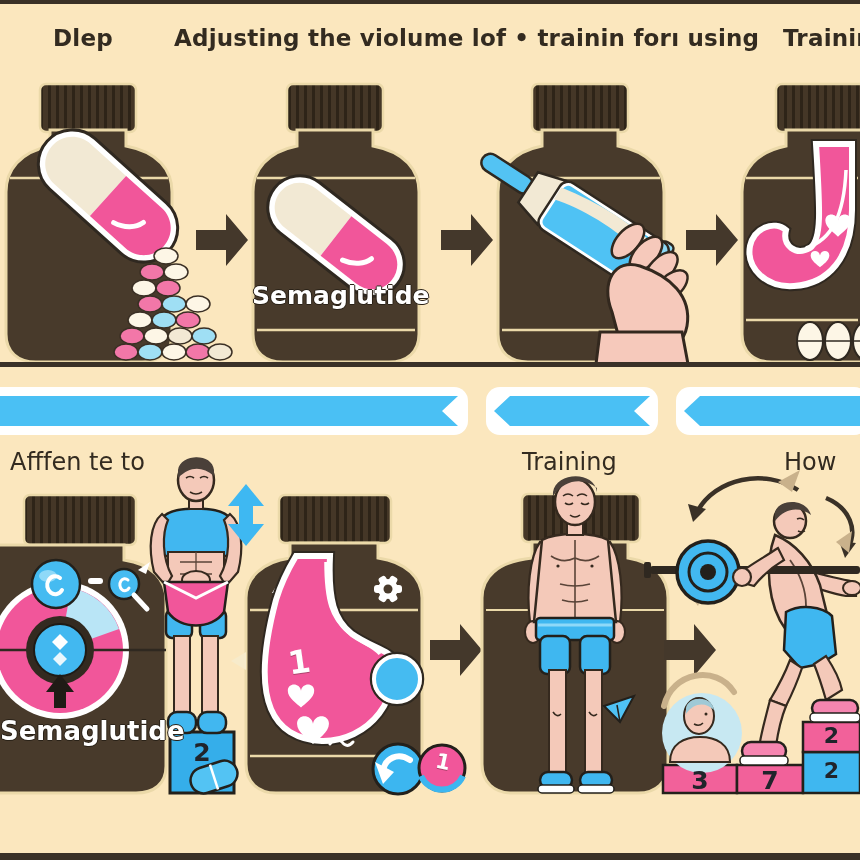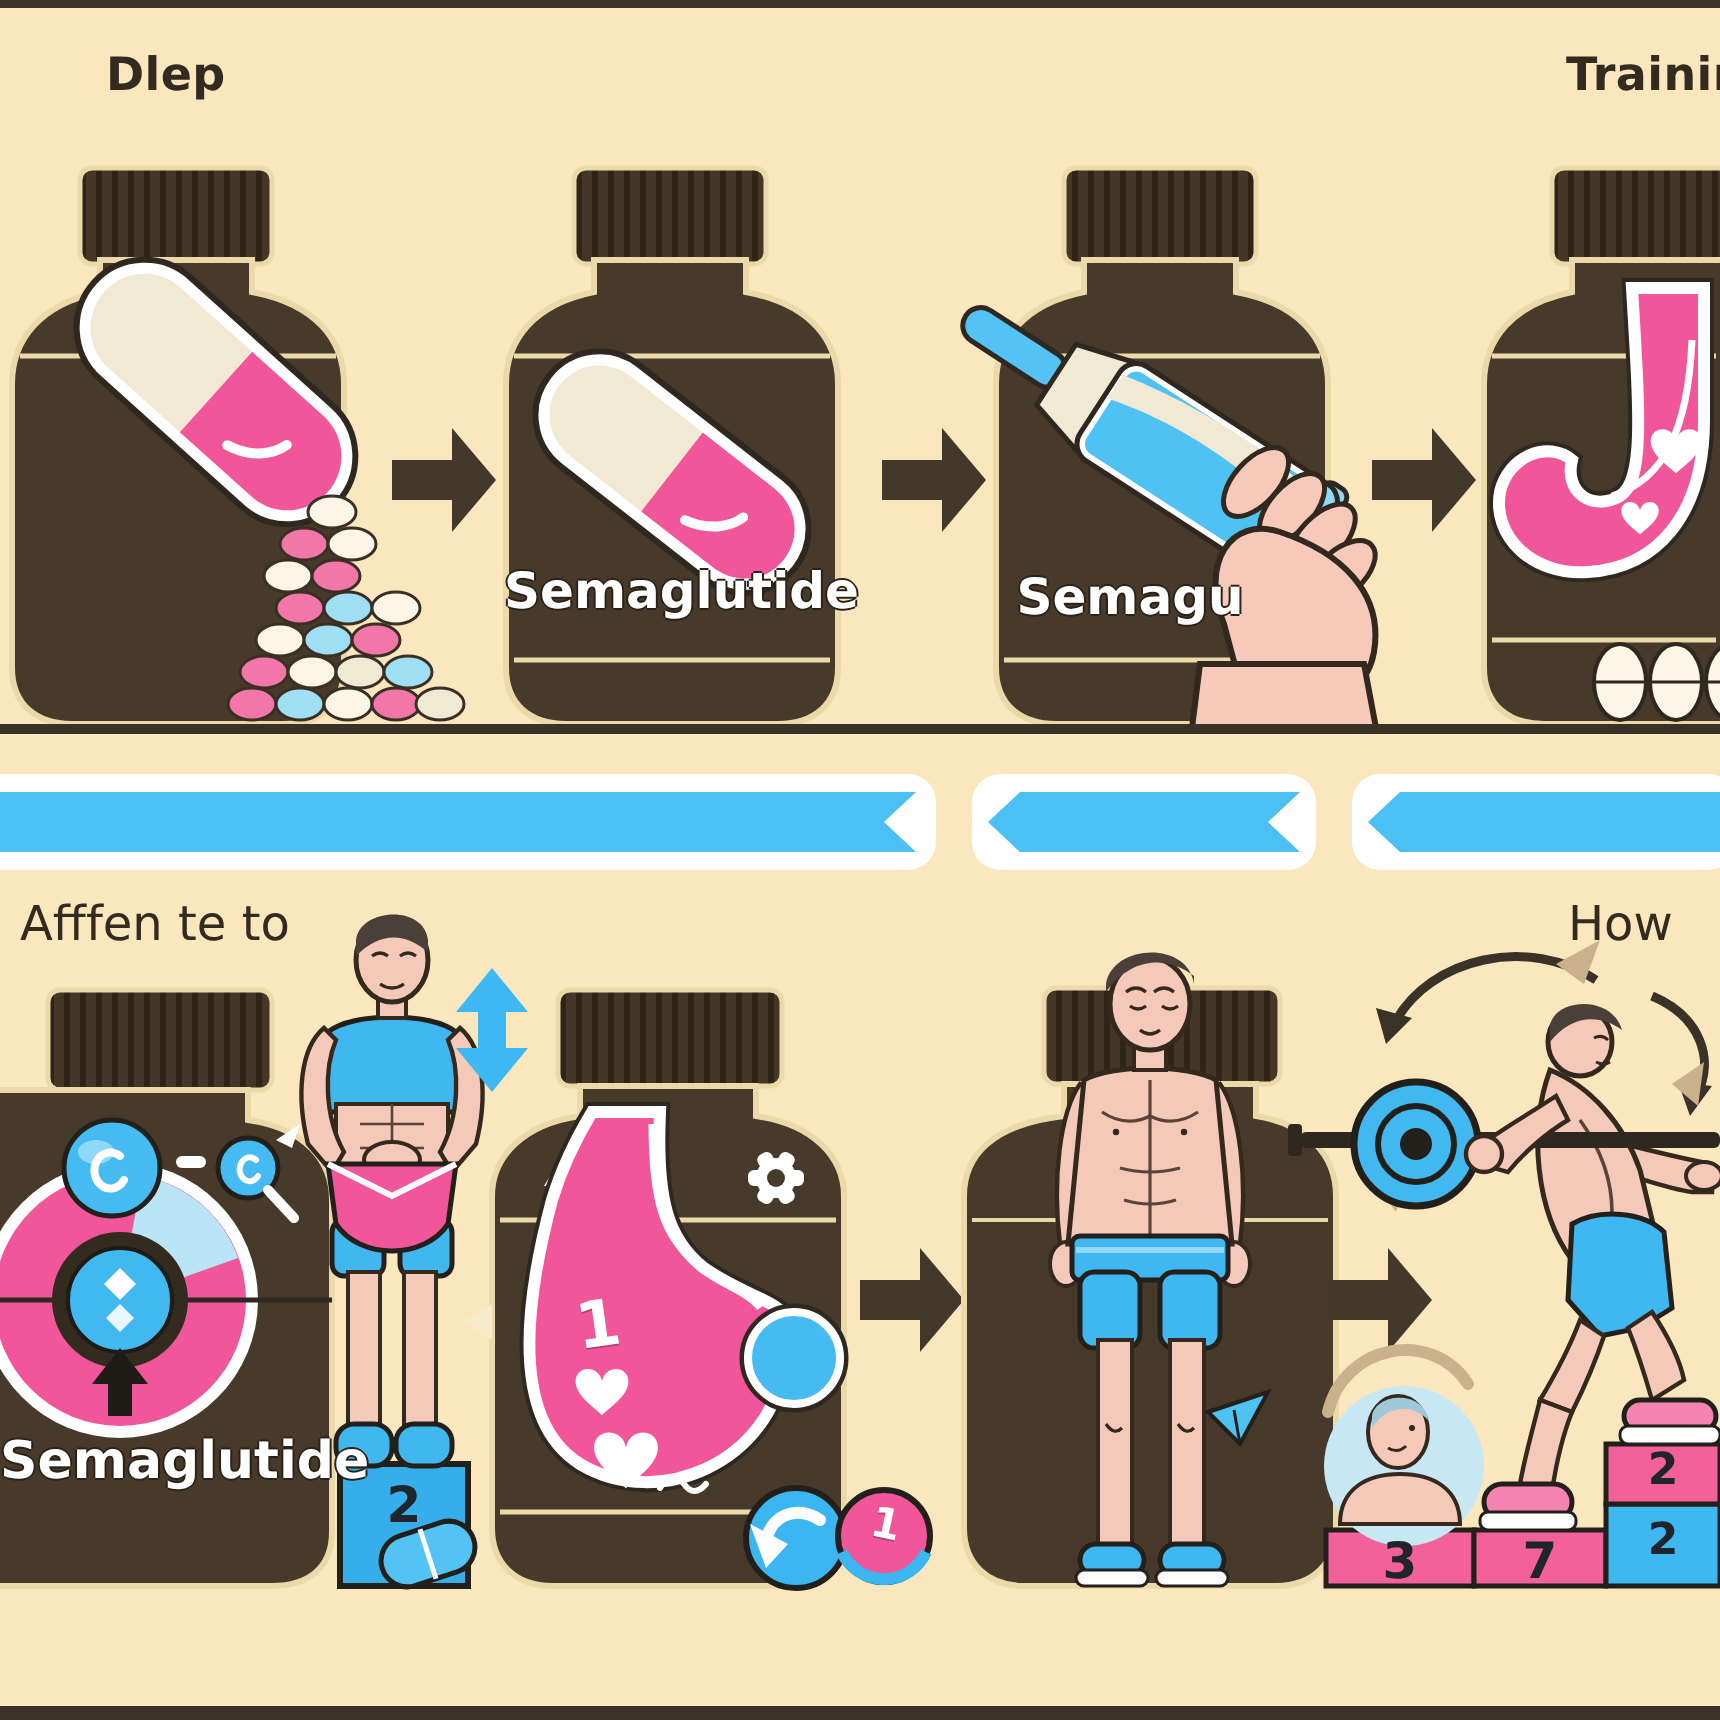--- a/index.html
+++ b/index.html
@@ -20,20 +20,21 @@
 </style>
 </head>
 <body>
 
 <div class="canvas">
 
   <div class="abs strip" style="top:0;height:4px;"></div>
   <div class="abs strip" style="top:853px;height:7px;"></div>
 
   <div class="abs hdr" style="left:53px;top:25px;">Dlep</div>
+  <div class="abs hdr" style="left:174px;top:25px;">Adjusting the violume lof • trainin forı using</div>
   <div class="abs hdr" style="left:783px;top:25px;">Trainin</div>
 
   <svg class="abs" style="left:0;top:78px;" width="860" height="290" viewBox="0 78 860 290">
     <defs>
       <pattern id="ribs" width="8" height="10" patternUnits="userSpaceOnUse">
         <rect width="8" height="10" fill="#453727"></rect>
         <rect x="0" width="3" height="10" fill="#2E2418"></rect>
       </pattern>
       <path id="heart" d="M0,4 C-1,-3 -11,-3 -11,4 C-11,10 -3,15 0,18 C3,15 11,10 11,4 C11,-3 1,-3 0,4 Z"></path>
     </defs>
@@ -131,37 +132,37 @@
       <g stroke="#2F2820" stroke-width="2">
         <ellipse cx="810" cy="341" rx="13" ry="19" fill="#FDF6E6"></ellipse>
         <ellipse cx="838" cy="341" rx="13" ry="19" fill="#FDF6E6"></ellipse>
         <ellipse cx="866" cy="341" rx="13" ry="19" fill="#FDF6E6"></ellipse>
         <path d="M798,341 L822,341 M826,341 L850,341 M854,341 L862,341" stroke="#2F2820" stroke-width="1.5"></path>
       </g>
     </g>
   </svg>
 
   <div class="abs bottle-label" style="left:252px;top:281px;width:170px;">Semaglutide</div>
-  <div class="abs bottle-label" style="left:505px;top:284px;width:120px;">Semagu</div>
 
   <div class="abs strip" style="top:362px;height:5px;"></div>
 
   <div>
     <div class="ribbon-seg" style="left:-16px;width:484px;">
       <div class="ribbon-blue" style="left:0;right:10px;clip-path:polygon(0 0,100% 0,calc(100% - 16px) 50%,100% 100%,0 100%);"></div>
     </div>
     <div class="ribbon-seg" style="left:486px;width:172px;">
       <div class="ribbon-blue" style="left:8px;right:8px;clip-path:polygon(0 50%,16px 0,100% 0,calc(100% - 16px) 50%,100% 100%,16px 100%);"></div>
     </div>
     <div class="ribbon-seg" style="left:676px;width:192px;">
       <div class="ribbon-blue" style="left:8px;right:0;clip-path:polygon(0 50%,16px 0,100% 0,100% 100%,16px 100%);"></div>
     </div>
   </div>
 
   <div class="abs panel-title" style="left:10px;top:448px;">Afffen te to</div>
+  <div class="abs panel-title" style="left:522px;top:448px;">Training</div>
   <div class="abs panel-title" style="left:784px;top:448px;">How</div>
 
   <svg class="abs" style="left:0;top:440px;" width="860" height="420" viewBox="0 440 860 420">
 
     <g>
       <rect x="24" y="495" width="112" height="50" rx="6" fill="url(#ribs)" stroke="#EBD9A9" stroke-width="2.5"></rect>
       <path d="M34,545 L124,545 L124,560 C152,564 166,580 166,600 L166,766 C166,784 154,793 136,793 L-20,793 L-20,545 Z" fill="#483A2B" stroke="#EBD9A9" stroke-width="3"></path>
       <g>
         <circle cx="60" cy="650" r="69" fill="#FFFFFF"></circle>
         <circle cx="60" cy="650" r="63" fill="#F1569A"></circle>

